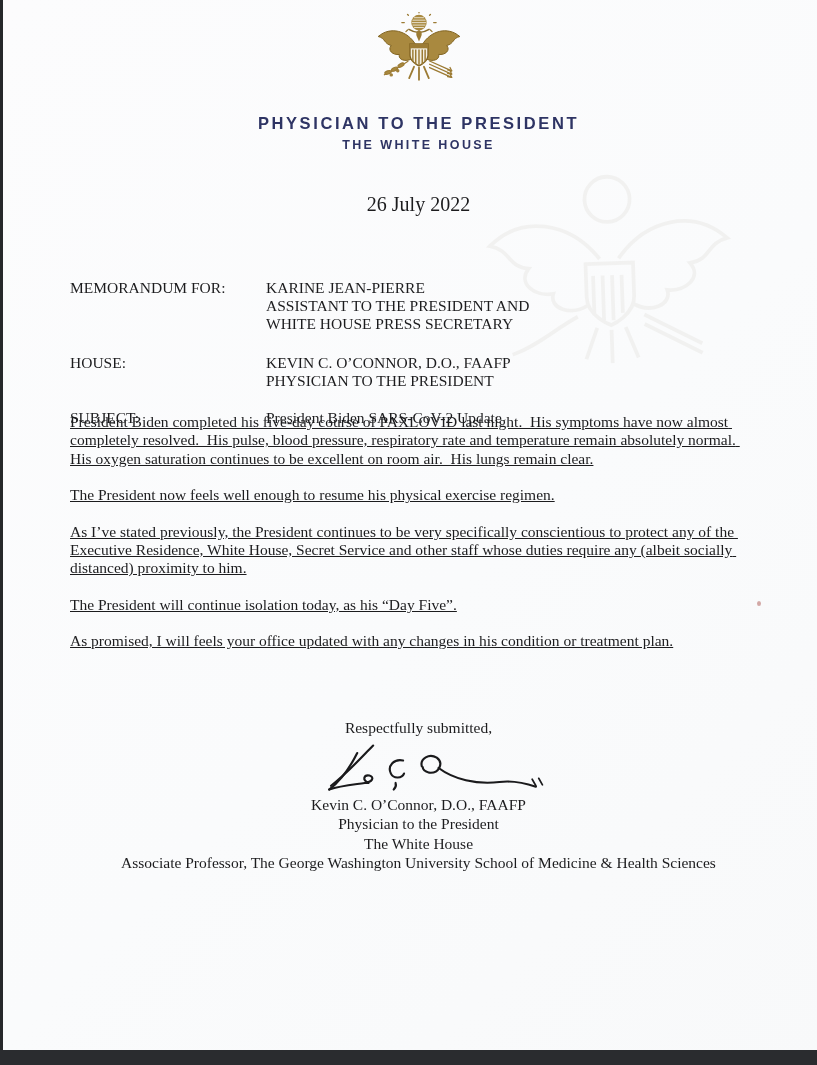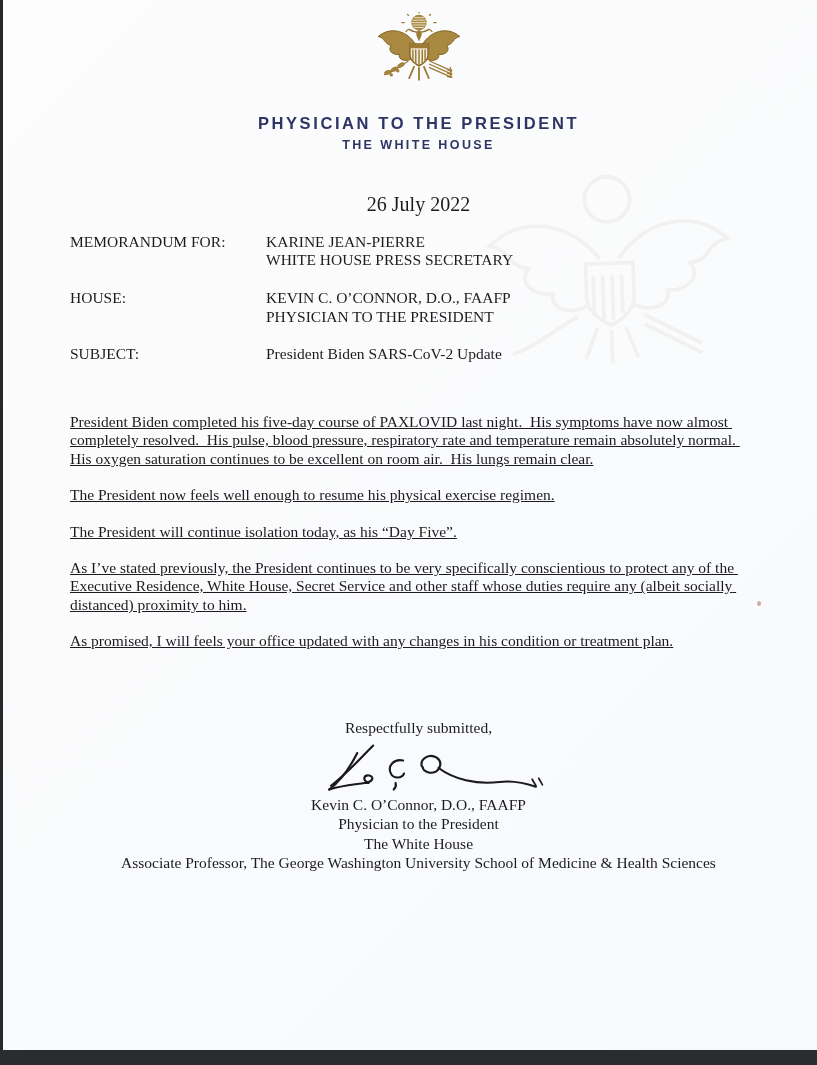--- a/index.html
+++ b/index.html
@@ -40,21 +40,21 @@
     margin-top:5px;
     font-family:"Liberation Sans", sans-serif;
     font-weight:bold; font-size:12.5px; letter-spacing:2.4px;
     color:#2e3464;
   }
 
   .date { position:absolute; top:193px; left:0; width:100%; text-align:center; font-size:20px; }
 
   .meta { position:absolute; top:233px; left:70px; right:58px; font-size:15.5px; line-height:18.2px; }
   .meta-row { display:flex; align-items:flex-start; }
-  .meta-row.gap-a { margin-bottom:20px; }
+  .meta-row.gap-a { margin-bottom:20px;margin-top:46px; }
   .meta-row.gap-b { margin-bottom:19px; }
   .meta-label { width:196px; flex:0 0 196px; }
   .meta-value { flex:1; }
 
   .body { position:absolute; top:413px; left:70px; width:684px; font-size:15.5px; line-height:18.4px;text-decoration:underline; }
   .body p { margin:0 0 18px 0; white-space:pre-wrap; }
 
   .closing { position:absolute; top:719px; left:0; width:100%; text-align:center; font-size:15.5px; }
   .salutation { margin-bottom:2px; }
   .signature { display:block; width:260px; height:58px; margin:0 auto; transform:translateX(14px); }
@@ -127,20 +127,21 @@
     <div class="lh-sub">THE WHITE HOUSE</div>
   </header>
 
   <div class="date">26 July 2022</div>
 
   <section class="meta">
     <div class="meta-row gap-a">
       <div class="meta-label">MEMORANDUM FOR:</div>
       <div class="meta-value">
         <div>KARINE JEAN-PIERRE</div>
+        <div>ASSISTANT TO THE PRESIDENT AND</div>
         <div>WHITE HOUSE PRESS SECRETARY</div>
       </div>
     </div>
     <div class="meta-row gap-b">
       <div class="meta-label">HOUSE:</div>
       <div class="meta-value">
         <div>KEVIN C. O’CONNOR, D.O., FAAFP</div>
         <div>PHYSICIAN TO THE PRESIDENT</div>
       </div>
     </div>
@@ -148,22 +149,22 @@
       <div class="meta-label">SUBJECT:</div>
       <div class="meta-value">
         <div>President Biden SARS-CoV-2 Update</div>
       </div>
     </div>
   </section>
 
   <section class="body">
     <p>President Biden completed his five-day course of PAXLOVID last night.  His symptoms have now almost completely resolved.  His pulse, blood pressure, respiratory rate and temperature remain absolutely normal. His oxygen saturation continues to be excellent on room air.  His lungs remain clear.</p>
     <p>The President now feels well enough to resume his physical exercise regimen.</p>
+    <p>As I’ve stated previously, the President continues to be very specifically conscientious to protect any of the Executive Residence, White House, Secret Service and other staff whose duties require any (albeit socially distanced) proximity to him.</p>
     <p>The President will continue isolation today, as his “Day Five”.</p>
-    <p>As I’ve stated previously, the President continues to be very specifically conscientious to protect any of the Executive Residence, White House, Secret Service and other staff whose duties require any (albeit socially distanced) proximity to him.</p>
     <p>As promised, I will feels your office updated with any changes in his condition or treatment plan.</p>
   </section>
 
   <section class="closing">
     <div class="salutation">Respectfully submitted,</div>
     <div class="signature">
       <svg viewBox="0 0 250 62" fill="none" stroke="#1a1a1c" stroke-width="2.3" stroke-linecap="round">
         <path d="M16,50 C34,36 50,18 61,7"></path>
         <path d="M44,15 C36,31 26,45 14,54"></path>
         <path d="M14,54 C26,50 38,49 52,47 C60,46 63,41 57,39 C51,38 49,44 56,47"></path>

